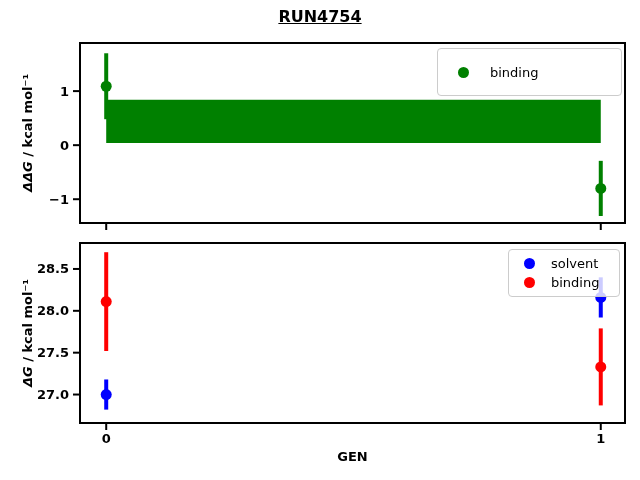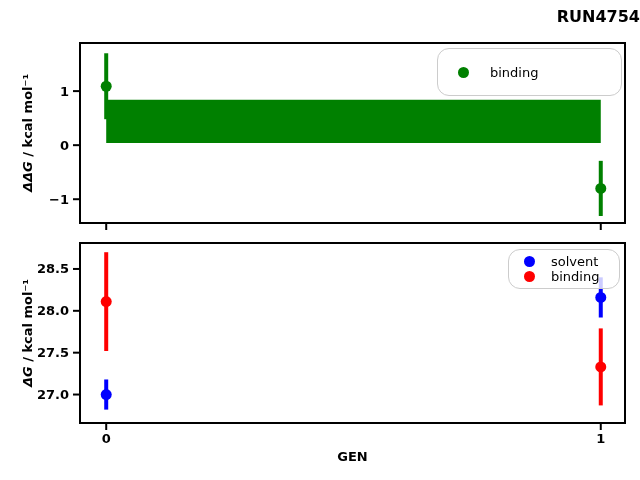--- a/index.html
+++ b/index.html
@@ -1,32 +1,32 @@
 <!DOCTYPE html>
 <html><head>
 <meta charset="utf-8">
 <style>
   html,body{margin:0;padding:0;background:#fff;}
   .fig{position:relative;width:640px;height:480px;background:#ffffff;overflow:hidden;
        font-family:"DejaVu Sans",sans-serif;}
   .fig svg{position:absolute;left:0;top:0;z-index:1;}
   svg text{font-family:"DejaVu Sans",sans-serif;fill:#000;}
-  .title{position:absolute;left:0;top:7px;width:640px;text-align:right;
-         font-size:16px;font-weight:bold;z-index:2;}
+  .title{position:absolute;left:0;top:7px;width:640px;text-align:center;
+         font-size:16px;font-weight:bold;z-index:2;text-decoration:underline;}
   .ylab{position:absolute;width:0;height:0;z-index:2;}
   .ylab .rot{position:absolute;left:0;top:0;transform:translate(-50%,-50%) rotate(-90deg);
              white-space:nowrap;font-size:13px;font-weight:bold;display:inline-block;}
   .ylab .rot i{font-style:italic;}
   .xlab{position:absolute;left:80px;top:449px;width:545px;text-align:center;
         font-size:13px;font-weight:bold;z-index:2;}
   .legend{position:absolute;background:rgba(255,255,255,0.8);border:1px solid #cccccc;
-          border-radius:12px;z-index:2;display:flex;flex-direction:column;
+          border-radius:4px;z-index:2;display:flex;flex-direction:column;
           justify-content:center;padding:4px 6px;box-sizing:border-box;}
   .legend-top{left:437px;top:48px;width:185px;height:48px;}
-  .legend-bottom{left:508px;top:249px;width:112px;height:40px;}
+  .legend-bottom{left:508px;top:249px;width:112px;height:48px;}
   .lrow{display:flex;align-items:center;height:20px;}
   .lglyph{display:flex;justify-content:center;align-items:center;flex:none;margin-right:8px;}
   .legend-top .lglyph{width:38px;}
   .legend-bottom .lglyph{width:28px;}
   .ldot{width:11px;height:11px;border-radius:50%;flex:none;}
   .lddot{width:38px;height:0;border-top:2px dotted #008000;flex:none;}
   .llabel{font-size:13px;white-space:nowrap;color:#000;}
 </style>
 </head>
 <body>

